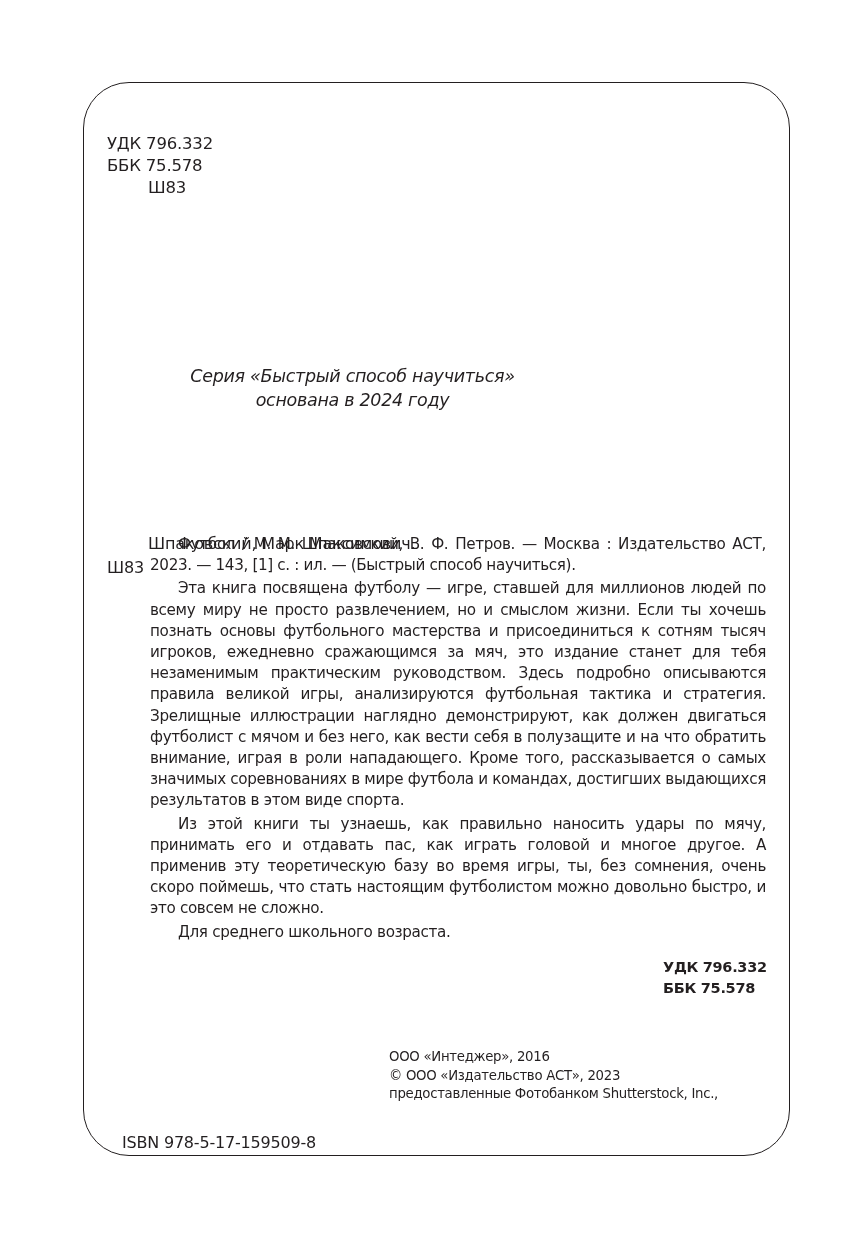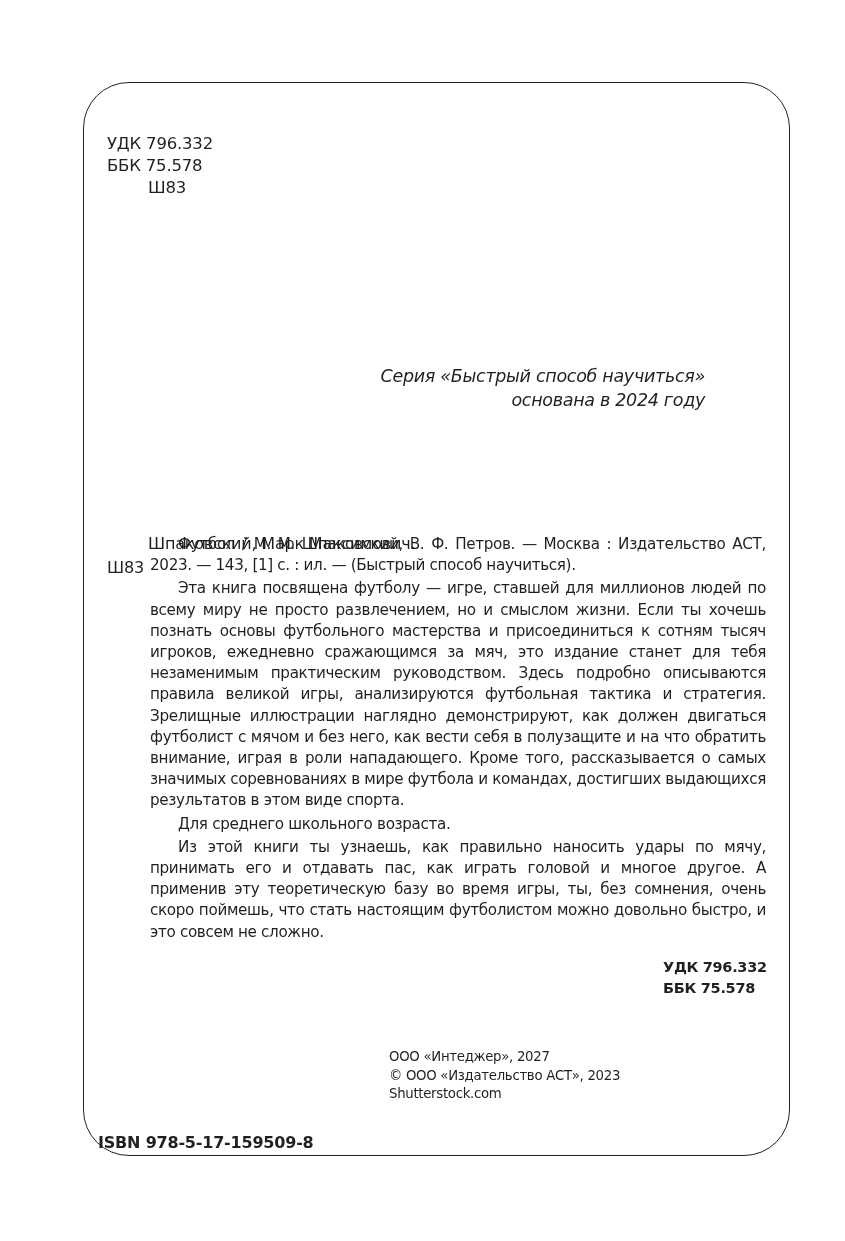--- a/index.html
+++ b/index.html
@@ -9,21 +9,21 @@
     color: #231f20;
   }
   .frame {
     position: absolute; left: 83px; top: 82px; width: 707px; height: 1074px;
     border: 1.3px solid #231f20; border-radius: 46px; box-sizing: border-box;
   }
   .abs { position: absolute; white-space: nowrap; margin-top: 23px; }
   .topcodes { left: 107px; top: 110px; font-size: 16.5px; line-height: 22px; letter-spacing: -0.2px; }
   .topcodes .shcode { padding-left: 41px; display: block; }
   .series {
-    left: 0; width: 705px; top: 341px; text-align: right;
+    left: 0; width: 705px; top: 341px; text-align: center;
     font-size: 17.5px; line-height: 24px; font-style: italic; font-family: "DejaVu Sans", sans-serif;
     letter-spacing: -0.3px;
   }
   .series span { display: block; }
   .author {
     left: 148px; top: 511px; font-size: 16px; font-weight: normal; letter-spacing: -0.2px;
   }
   .sh83-mid { left: 107px; top: 535px; font-size: 16px; letter-spacing: -0.2px; }
   .desc {
     position: absolute; left: 148px; top: 532px; width: 620px;
@@ -33,21 +33,21 @@
   .desc .ind { text-indent: 28px; }
   .desc .biblio { text-indent: 28px; }
   .desc .isbn-line { padding-left: 28px; }
   .bold-codes { left: 663px; top: 934px; font-size: 14.5px; font-weight: bold; line-height: 21px; letter-spacing: -0.3px; }
   .bold-codes span { display: block; }
   .copyright {
     left: 389px; top: 1026px; font-size: 13.3px; line-height: 15.5px; letter-spacing: -0.3px;
   }
   .copyright .blk { display: block; margin-bottom: 3px; }
   .copyright .blk span { display: block; }
-  .isbn-bottom { left: 98px; top: 1110px; font-size: 16px; font-weight: bold; letter-spacing: -0.2px; }
+  .isbn-bottom { left: 122px; top: 1110px; font-size: 16px; font-weight: normal; letter-spacing: -0.2px; }
 </style>
 </head>
 <body>
 
 <div class="frame"></div>
 
 <div class="abs topcodes">
   <span style="display:block">УДК 796.332</span>
   <span style="display:block">ББК 75.578</span>
   <span class="shcode">Ш83</span>
@@ -57,34 +57,34 @@
   <span>Серия «Быстрый способ научиться»</span>
   <span>основана в 2024 году</span>
 </div>
 
 <div class="abs author">Шпаковский, Марк Максимович.</div>
 <div class="abs sh83-mid">Ш83</div>
 
 <div class="desc">
   <p class="biblio" style="text-indent:28px; text-align-last:left;">Футбол / М. М. Шпаковский, В. Ф. Петров. — Москва : Издательство АСТ, 2023. — 143, [1] с. : ил. — (Быстрый способ научиться).</p>
   <p class="ind">Эта книга посвящена футболу — игре, ставшей для миллионов людей по всему миру не просто развлечением, но и смыслом жизни. Если ты хочешь познать основы футбольного мастерства и присоединиться к сотням тысяч игроков, ежедневно сражающимся за мяч, это издание станет для тебя незаменимым практическим руководством. Здесь подробно описываются правила великой игры, анализируются футбольная тактика и стратегия. Зрелищные иллюстрации наглядно демонстрируют, как должен двигаться футболист с мячом и без него, как вести себя в полузащите и на что обратить внимание, играя в роли нападающего. Кроме того, рассказывается о самых значимых соревнованиях в мире футбола и командах, достигших выдающихся результатов в этом виде спорта.</p>
+  <p class="ind">Из этой книги ты узнаешь, как правильно наносить удары по мячу, принимать его и отдавать пас, как играть головой и многое другое. А применив эту теоретическую базу во время игры, ты, без сомнения, очень скоро поймешь, что стать настоящим футболистом можно довольно быстро, и это совсем не сложно.</p>
   <p class="ind">Для среднего школьного возраста.</p>
-  <p class="ind">Из этой книги ты узнаешь, как правильно наносить удары по мячу, принимать его и отдавать пас, как играть головой и многое другое. А применив эту теоретическую базу во время игры, ты, без сомнения, очень скоро поймешь, что стать настоящим футболистом можно довольно быстро, и это совсем не сложно.</p>
 </div>
 
 <div class="abs bold-codes">
   <span>УДК 796.332</span>
   <span>ББК 75.578</span>
 </div>
 
 <div class="abs copyright">
   <div class="blk">
-    <span>ООО «Интеджер», 2027</span>
+    <span>ООО «Интеджер», 2016</span>
   </div>
   <div class="blk">
     <span>© ООО «Издательство АСТ», 2023</span>
   </div>
   <div class="blk">
-    <span>Shutterstock.com</span>
+    <span>предоставленные Фотобанком Shutterstock, Inc.,</span>
   </div>
 </div>
 
 <div class="abs isbn-bottom">ISBN 978-5-17-159509-8</div>
 
 </body></html>

